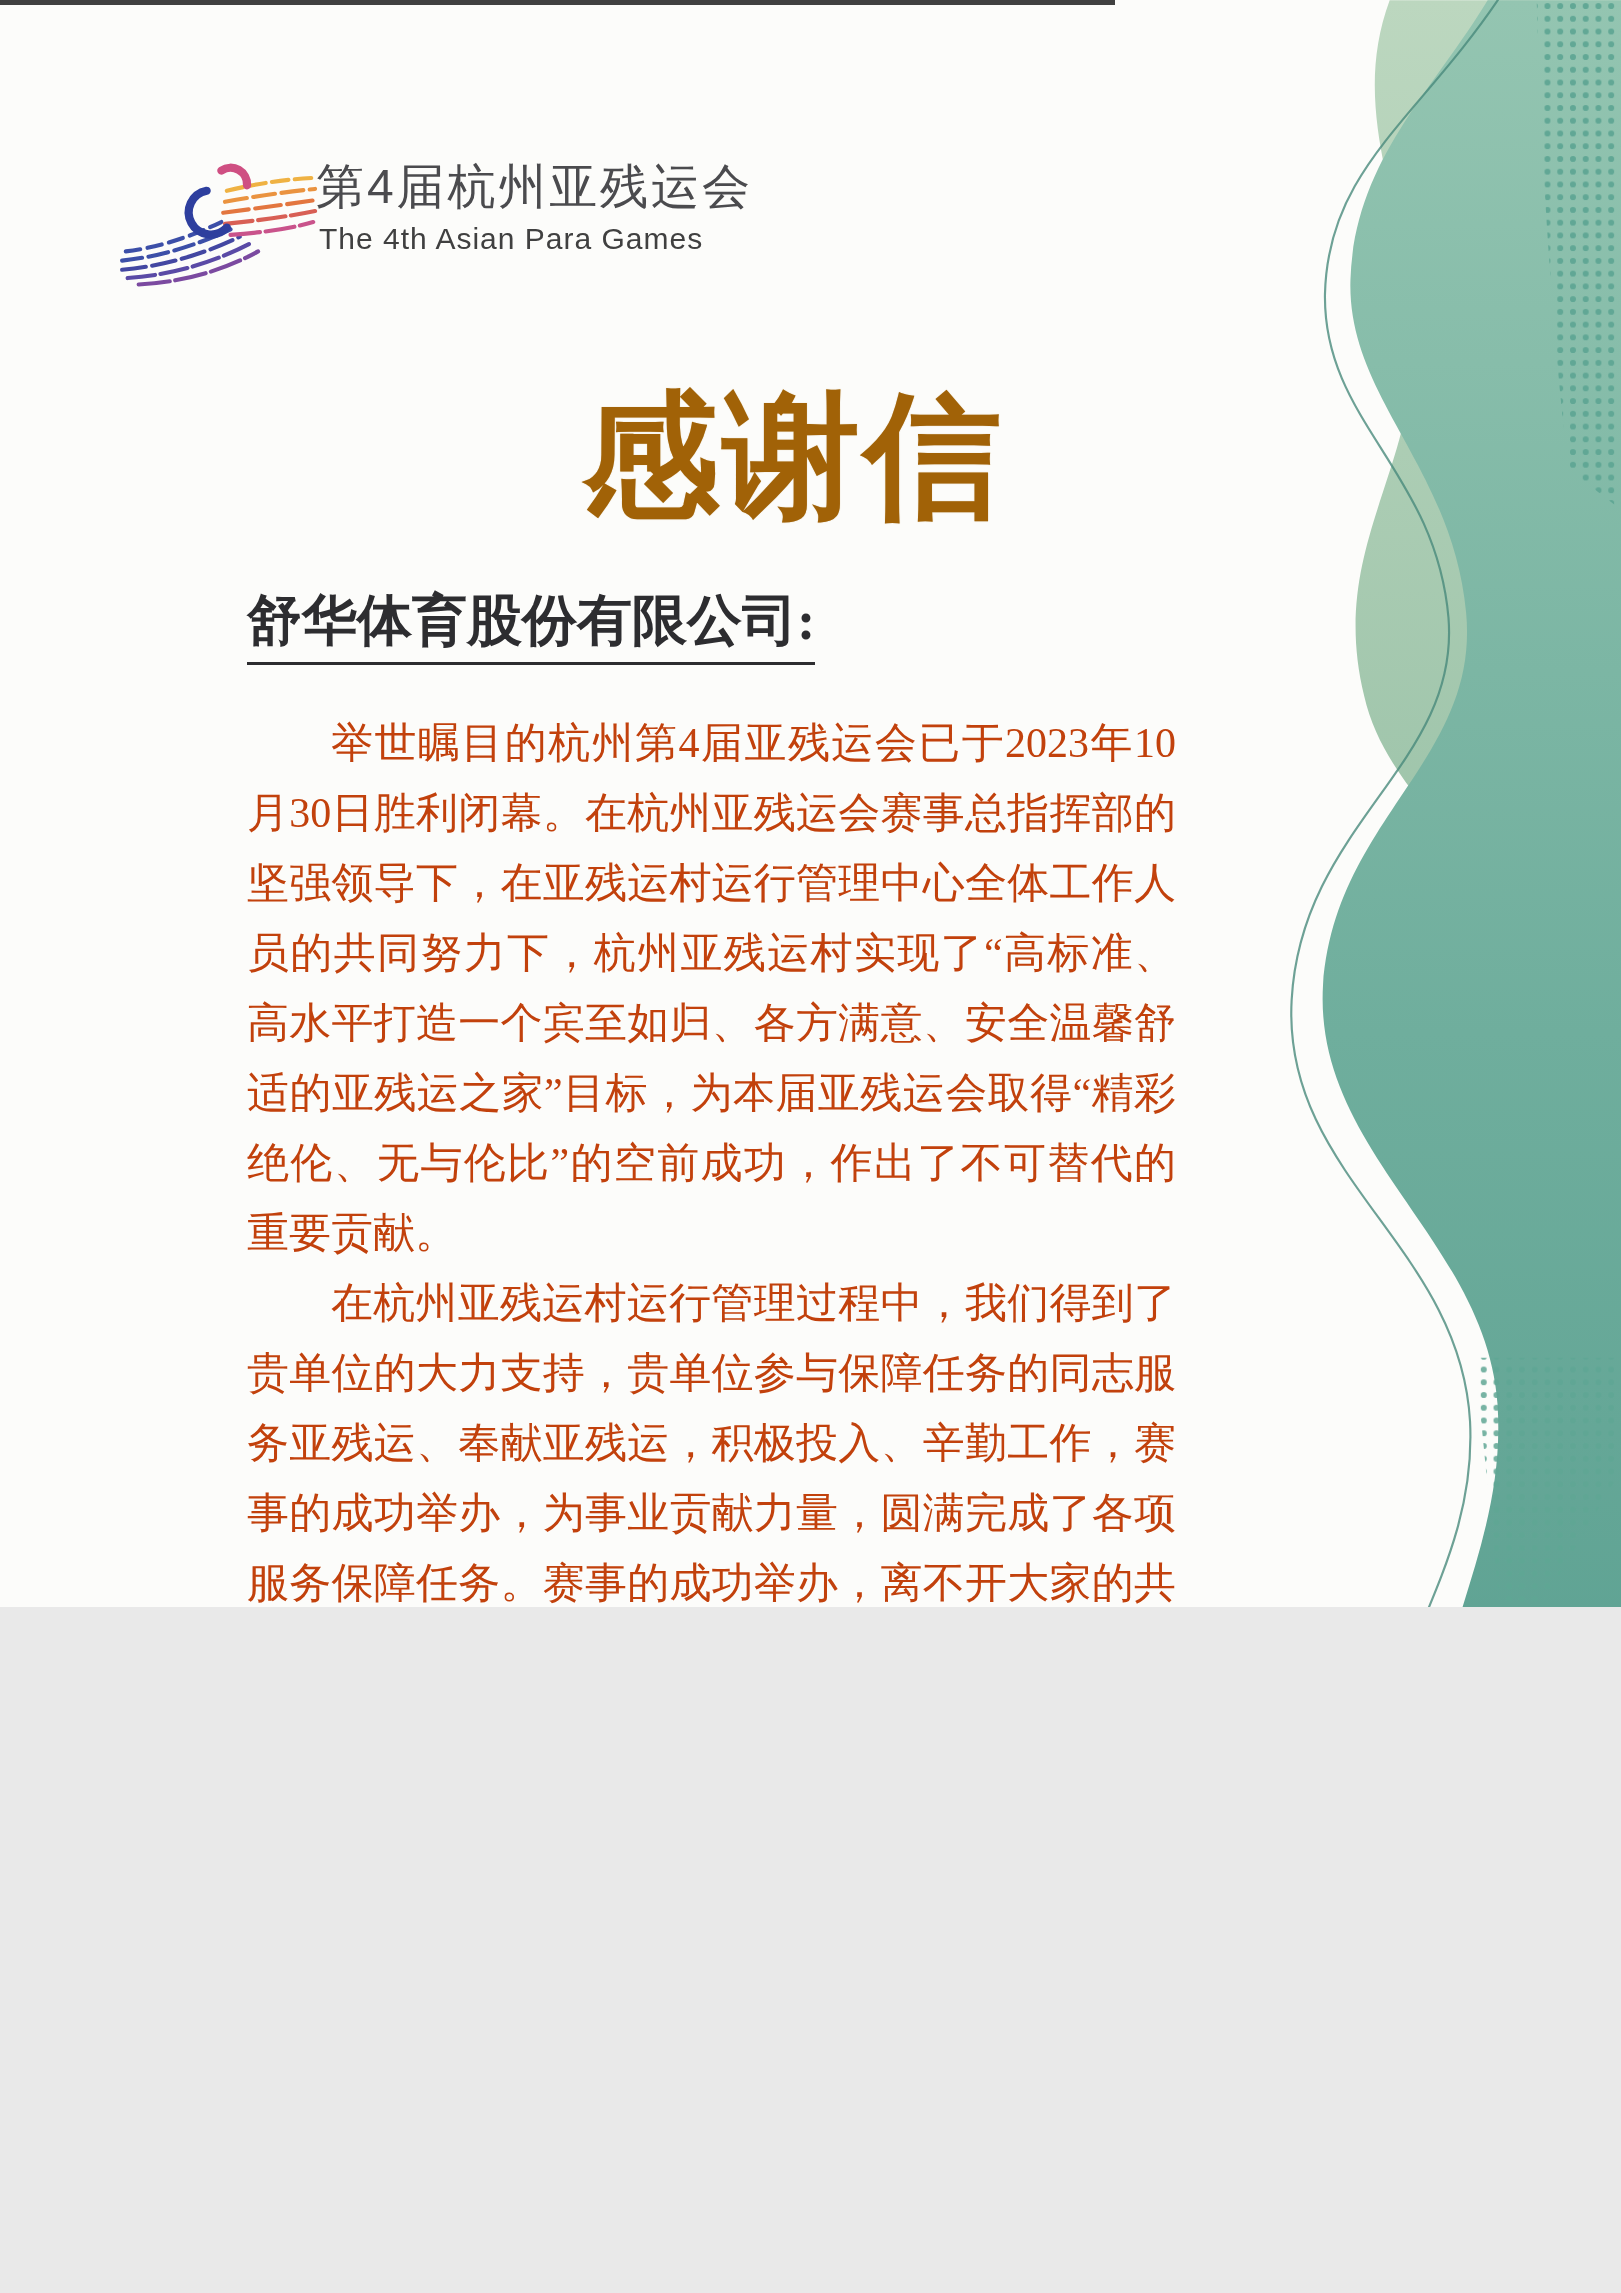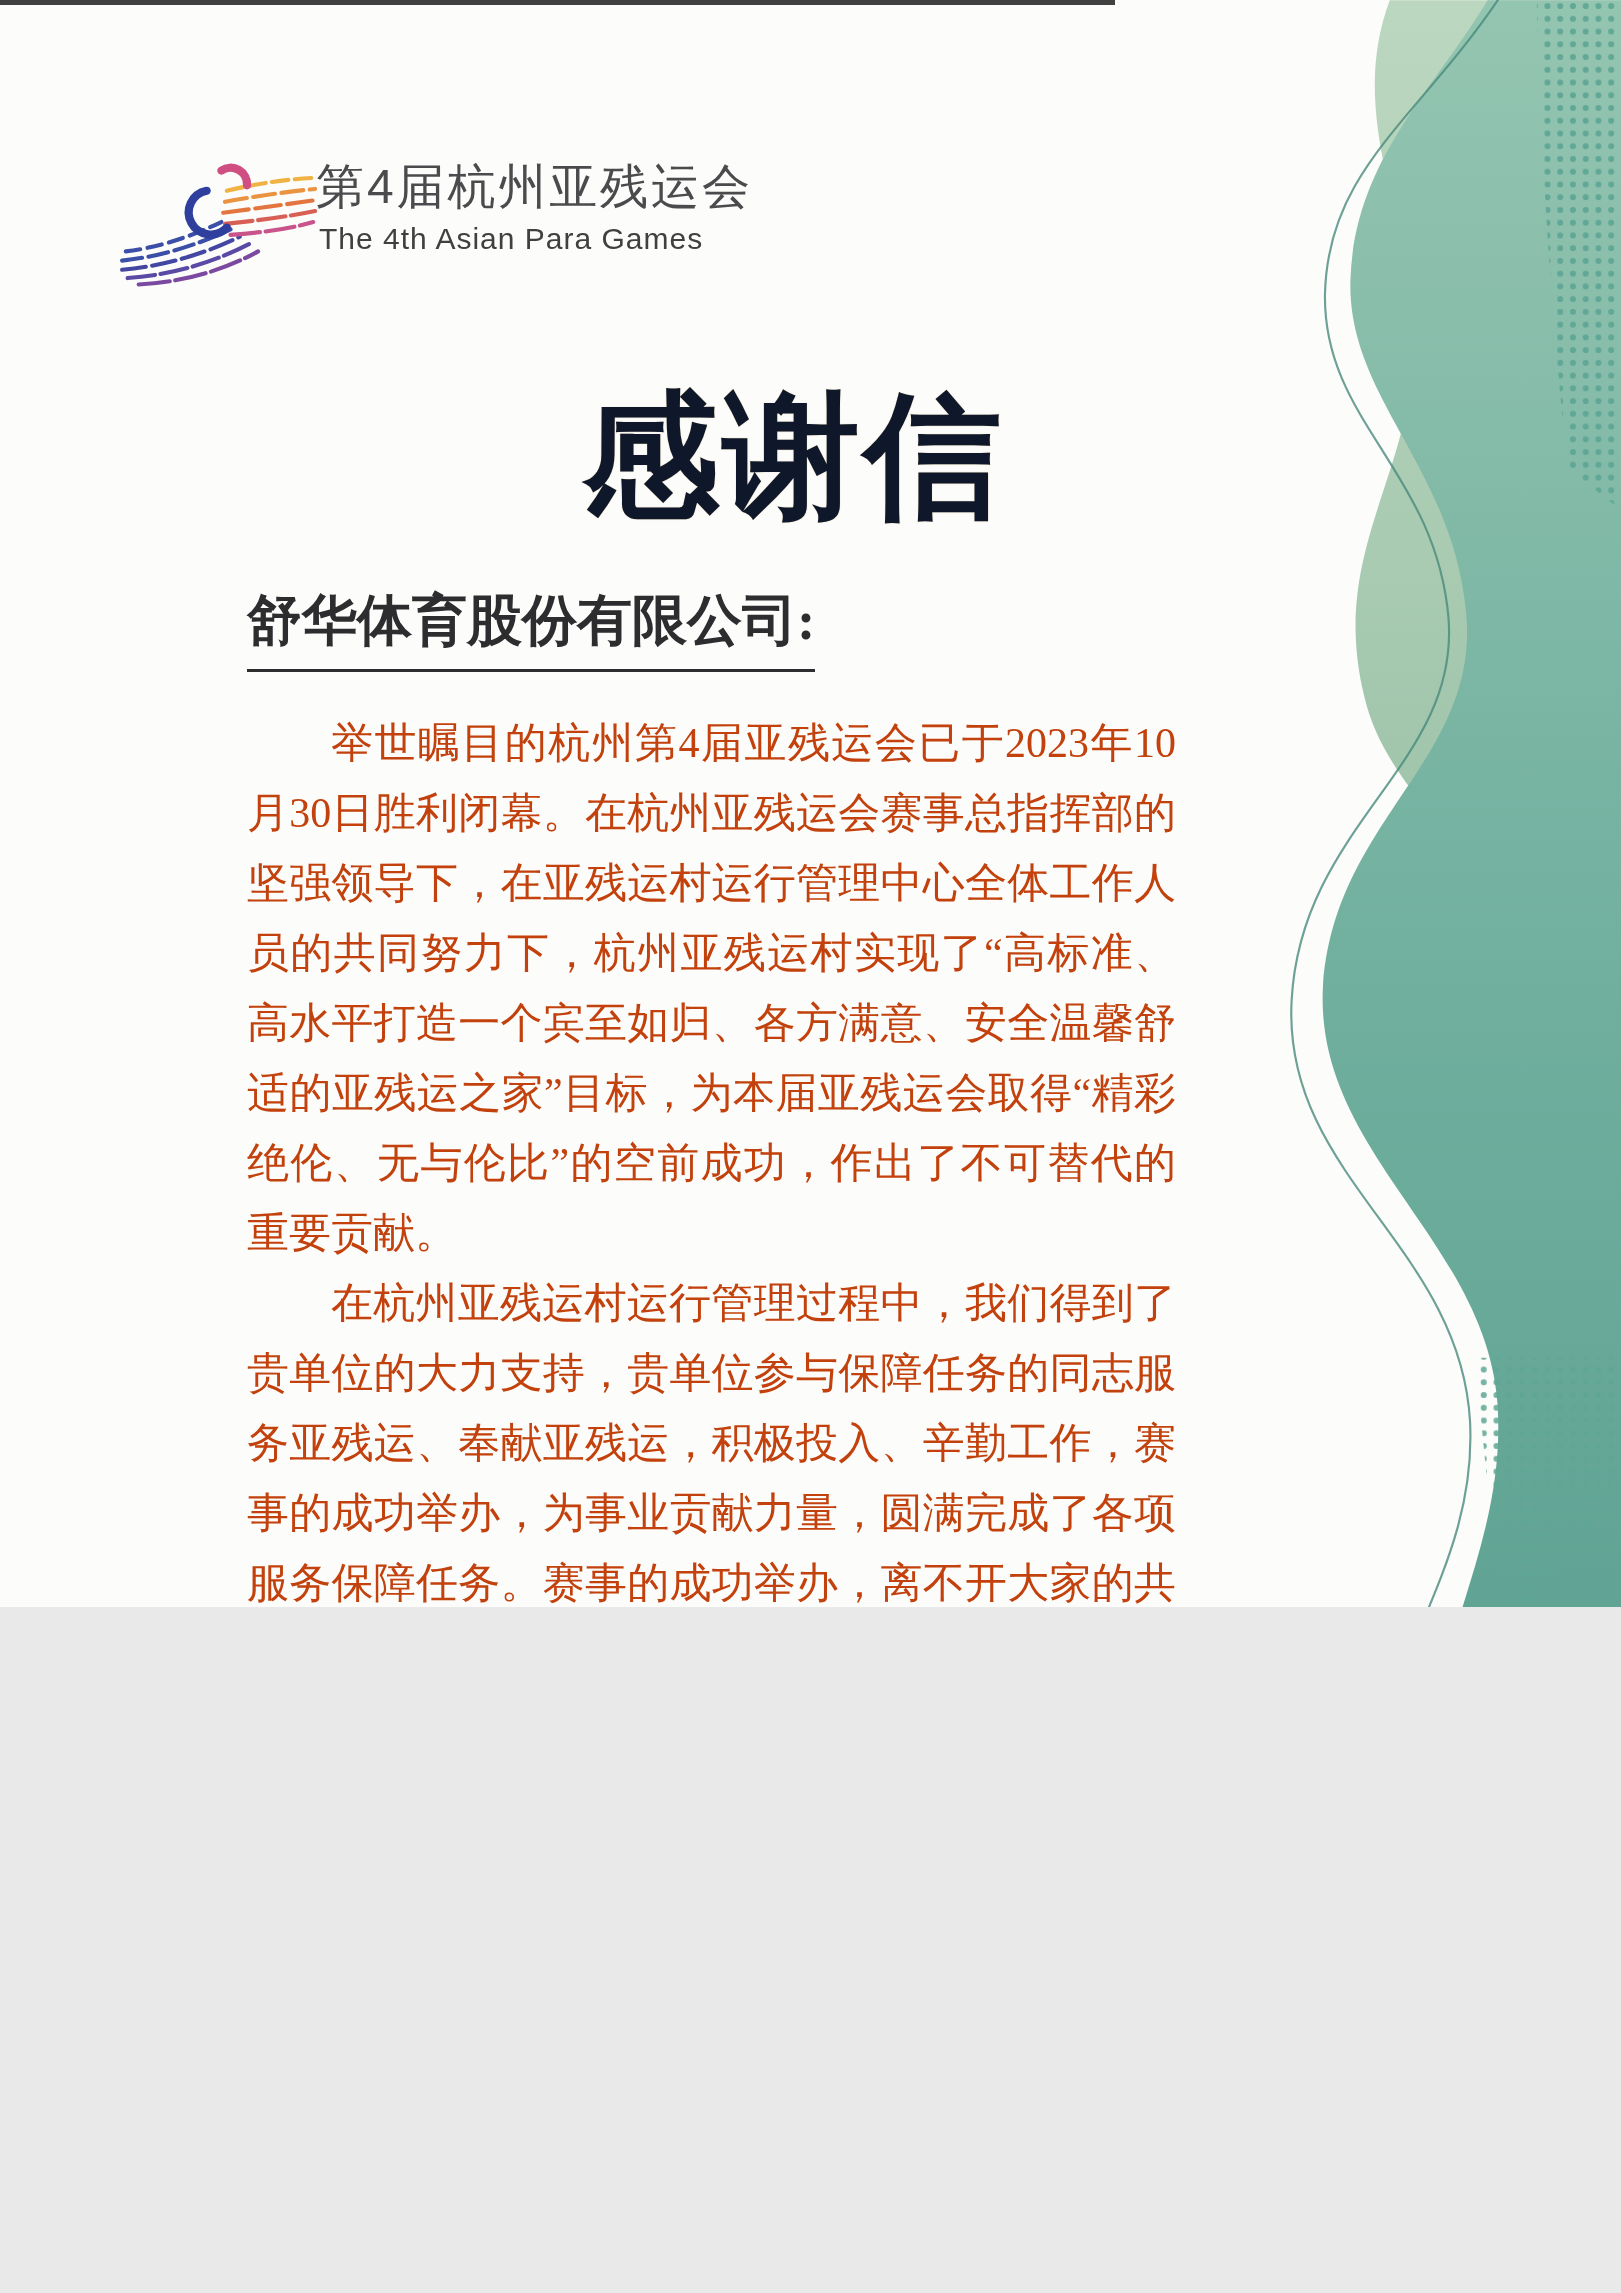--- a/index.html
+++ b/index.html
@@ -28,33 +28,33 @@
     left:319px;top:222px;width:608px;
     font-family:"Liberation Sans","DejaVu Sans",sans-serif;
     font-size:30px;font-weight:400;color:#404040;letter-spacing:1px;z-index:4;
   }
 
   
   #letter-title{
     left:372px;top:365px;width:843px;
     text-align:center;
     font-size:137px;font-weight:700;
-    color:#0f172a;
+    color:#a16207;
     letter-spacing:3.9px;
     text-shadow:0 0 1px rgba(163,112,22,.45);
     z-index:4;
   }
 
   
   #recipient-line{
     left:247px;top:584px;z-index:4;
     font-size:55px;font-weight:700;color:#2d2d30;
   }
   #recipient-line span{
-    display:inline-block;border-bottom:3.9px solid #2d2d30;padding-bottom:11px;
+    display:inline-block;border-bottom:3.9px solid #2d2d30;padding-bottom:4px;
   }
 
   
   #letter-body{
     left:247px;top:708px;width:929px;z-index:4;
     font-size:42px;line-height:70px;color:#c2410c;
     text-align:justify;text-justify:inter-ideograph;
   }
   #letter-body p{margin:0;text-indent:2em;}
 

